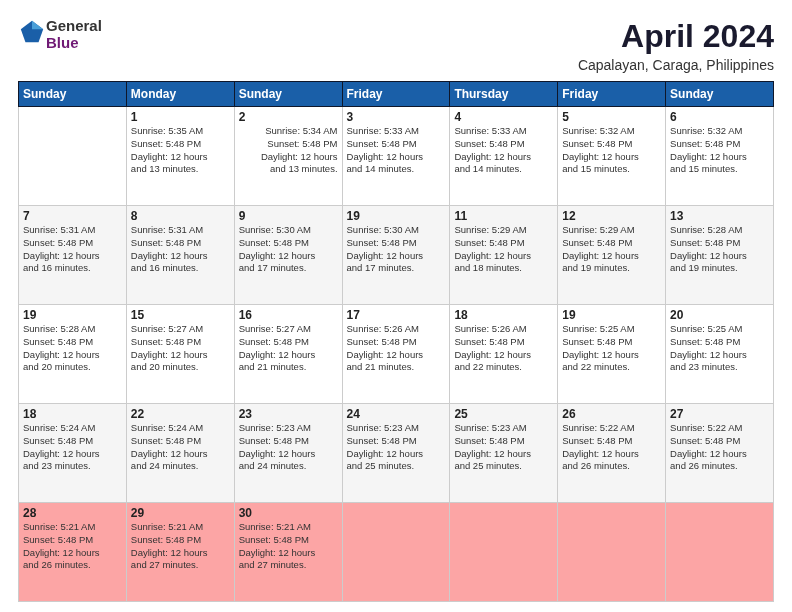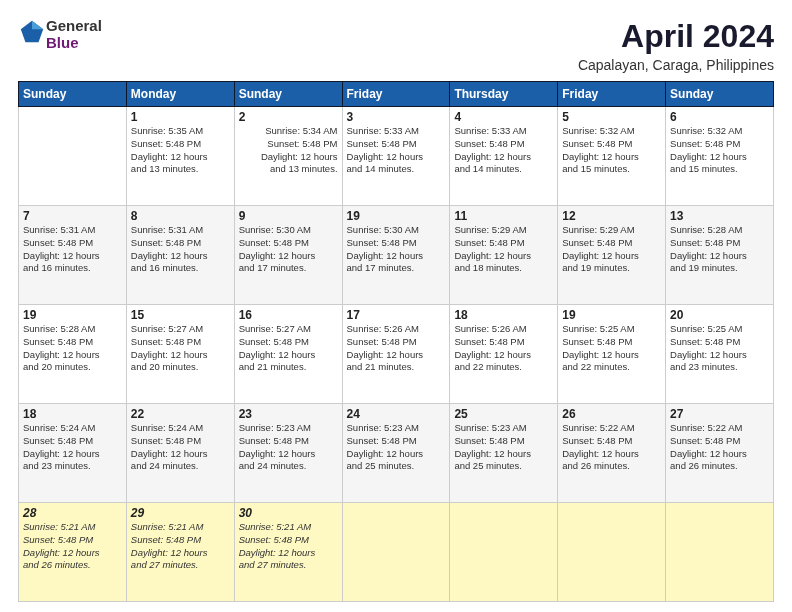--- a/index.html
+++ b/index.html
@@ -92,22 +92,21 @@
       color: #222;
       display: block;
       margin-bottom: 1px;
     }
     .day-info {
       font-size: 9.5px;
       color: #333;
       line-height: 1.35;
     }
     .empty-row td {
-      background: #fef9c3;
-      font-style: italic;
+      background: #fca5a5;
     }
     table {
       width: 100%;
       border-collapse: collapse;
     }
   </style>
 </head>
 <body>
 
 <div class="page">

